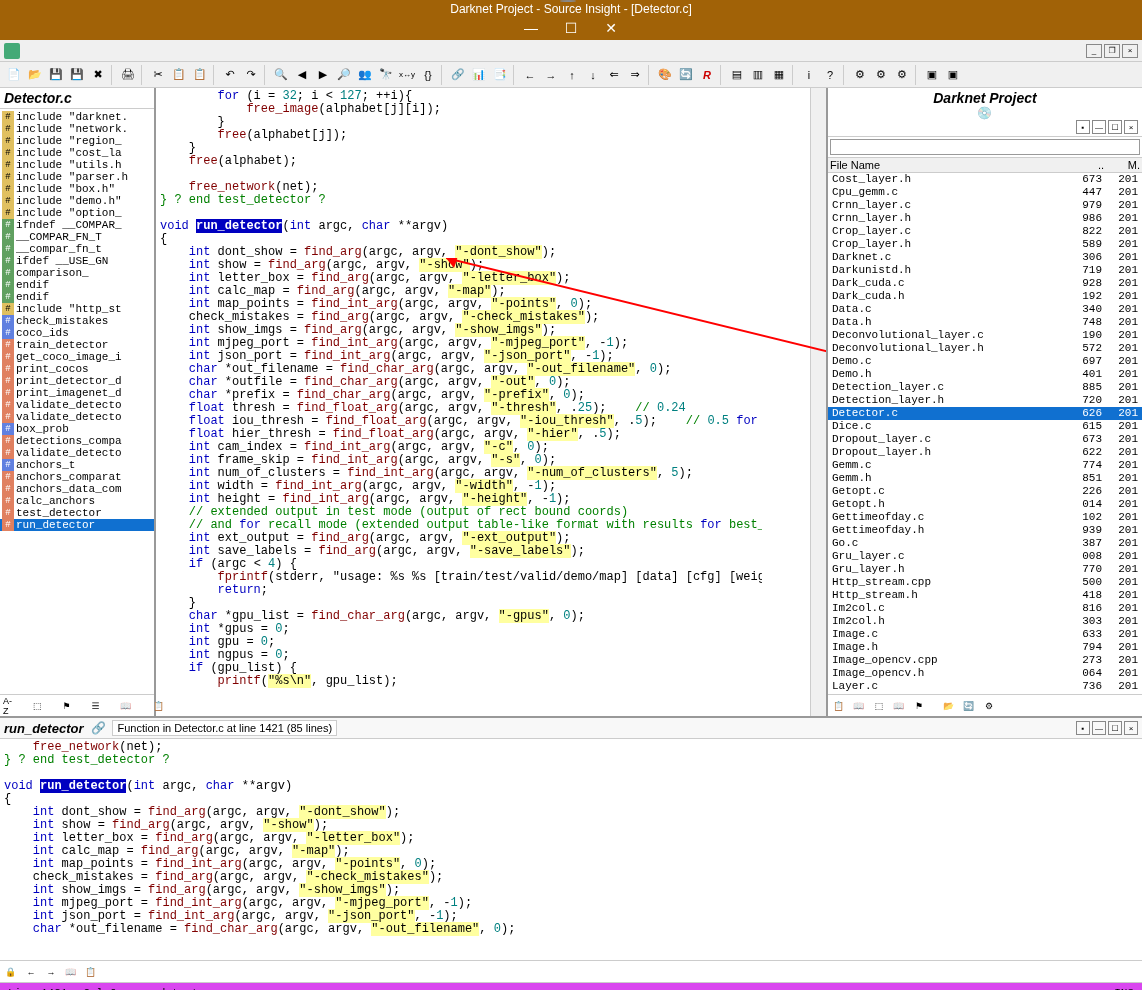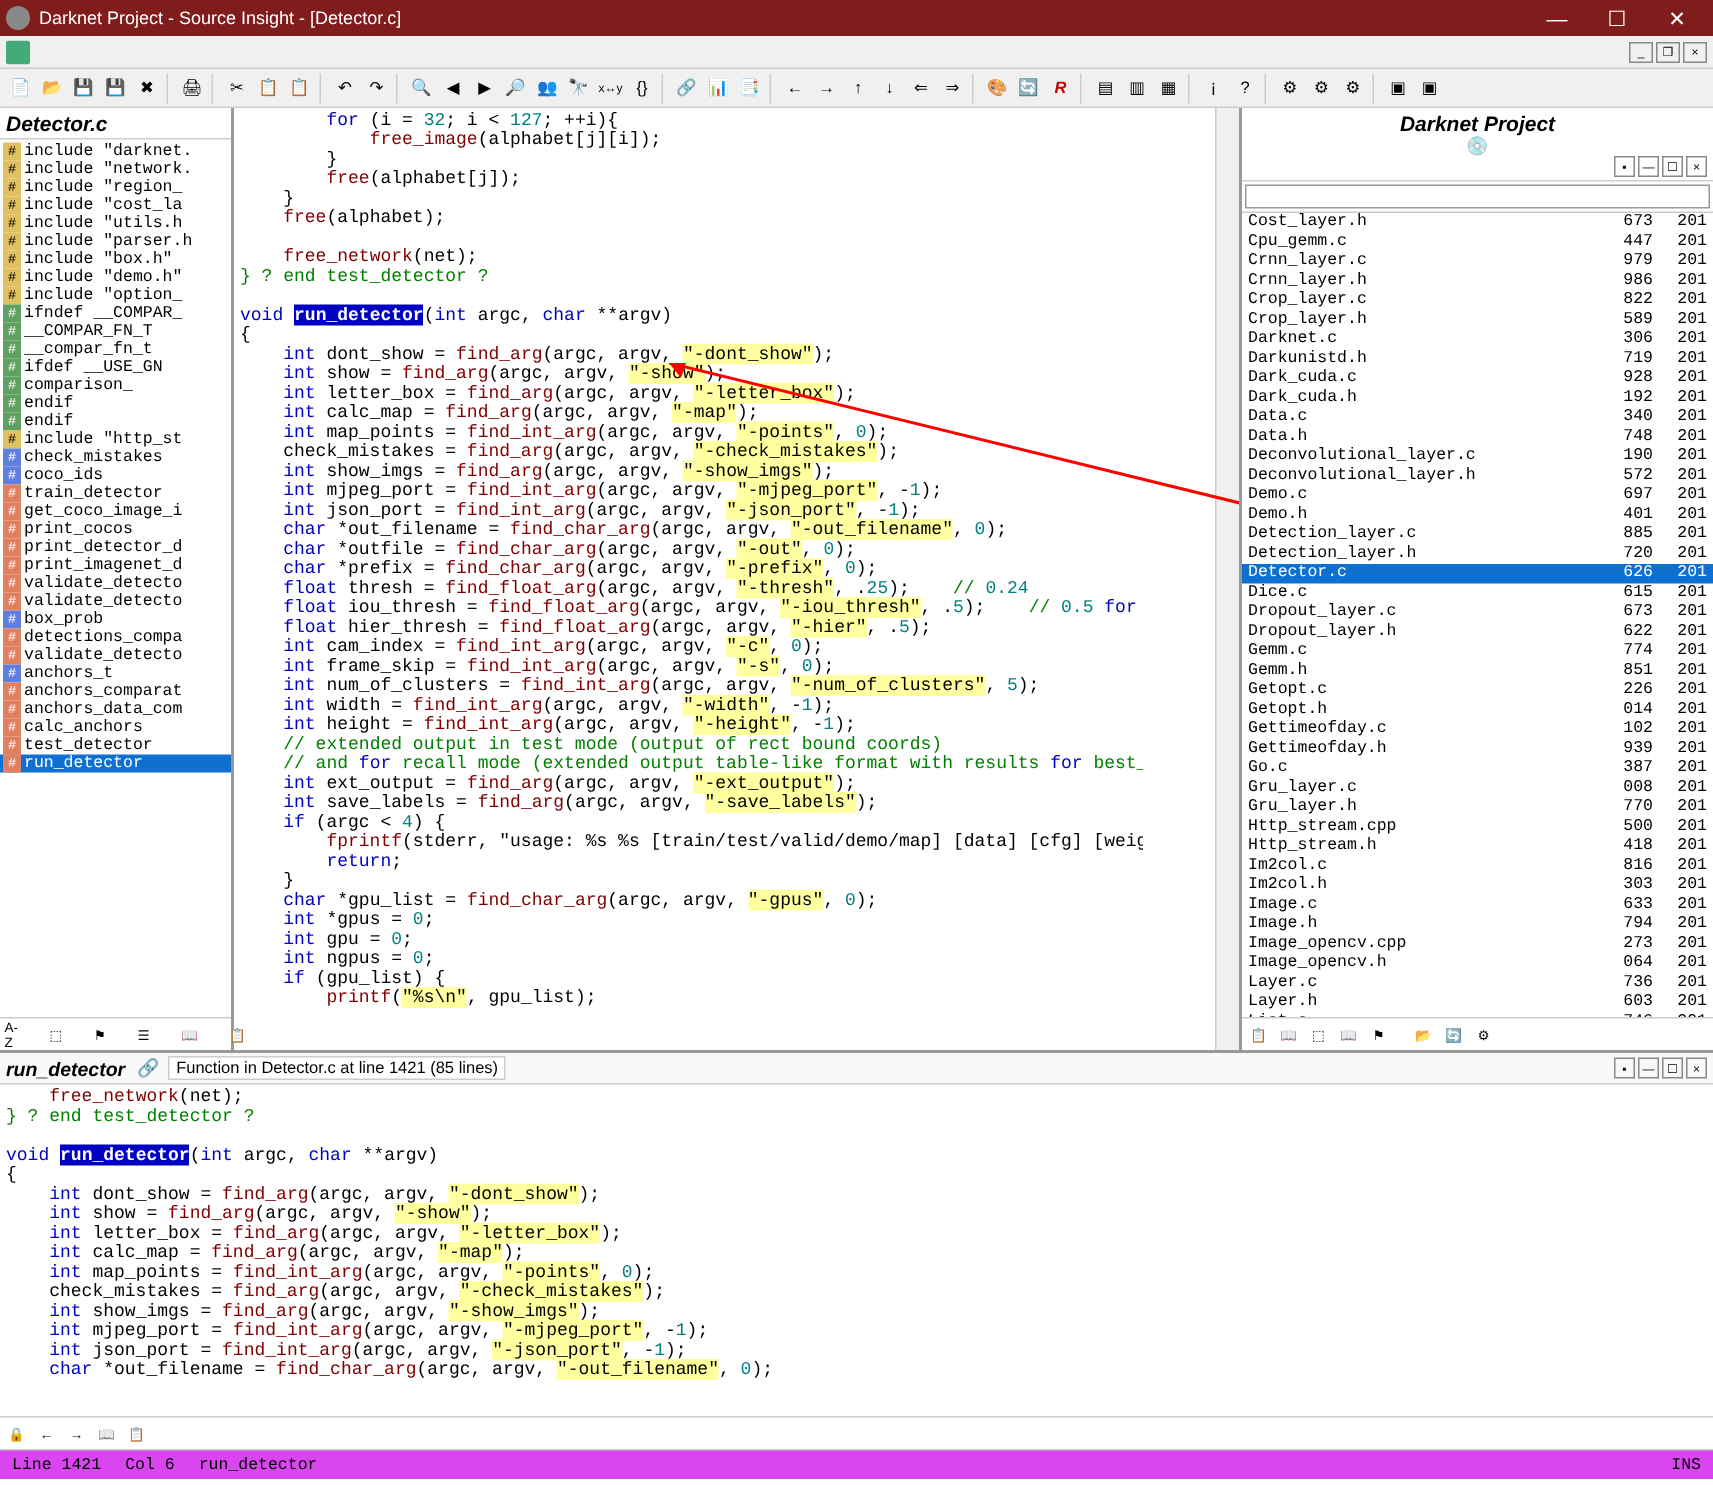--- a/index.html
+++ b/index.html
@@ -1,17 +1,17 @@
 <!DOCTYPE html>
 <html><head>
 <meta charset="utf-8">
 <style>
 * { margin: 0; padding: 0; box-sizing: border-box; }
 body { font-family: "Segoe UI", Tahoma, sans-serif; font-size: 12px; background: #fff; overflow: hidden; width: 1142px; height: 990px; }
-.titlebar { background: #7f1d1d; color: #fff; height: 24px; display: flex; align-items: center; padding: 0 4px; }
+.titlebar { background: #a16207; color: #fff; height: 40px; display: flex; align-items: center; padding: 0 4px; flex-direction: column; }
 .titlebar-icon { width: 16px; height: 16px; background: #888; border-radius: 50%; margin-right: 6px; }
 .titlebar-title { flex: 1; font-size: 12px; }
 .titlebar-btns { display: flex; gap: 0; }
 .tb-btn { width: 40px; height: 24px; display: flex; align-items: center; justify-content: center; color: #fff; font-size: 14px; }
 .menubar { background: #f0f0f0; height: 22px; display: flex; align-items: center; padding: 0 4px; border-bottom: 1px solid #ccc; }
 .menu-icon { width: 16px; height: 16px; margin-right: 8px; }
 .menu-item { padding: 2px 8px; font-size: 12px; }
 .mdi-btns { margin-left: auto; display: flex; gap: 2px; }
 .mdi-btn { width: 16px; height: 14px; border: 1px solid #888; font-size: 8px; display: flex; align-items: center; justify-content: center; }
 .toolbar { background: #f0f0f0; height: 26px; display: flex; align-items: center; padding: 2px 4px; border-bottom: 1px solid #ccc; gap: 1px; }
@@ -365,20 +365,25 @@
       <div class="rp-title">Darknet Project</div>
       <span>💿</span>
       <div class="rp-ctrl" style="margin-left:auto;">
         <div class="rp-ctrl-btn">▪</div>
         <div class="rp-ctrl-btn">—</div>
         <div class="rp-ctrl-btn">☐</div>
         <div class="rp-ctrl-btn">×</div>
       </div>
     </div>
     <div class="file-search"><input type="text" style=""></div>
+    <div class="file-header">
+      <div class="fh-name">File Name</div>
+      <div class="fh-c1">..</div>
+      <div class="fh-c2">M.</div>
+    </div>
     <div class="file-list" id="file-list">
         <div class="file-item">
           <span class="fi-name">Cost_layer.h</span>
           <span class="fi-c1">673</span>
           <span class="fi-c2">201</span>
         </div>
         <div class="file-item">
           <span class="fi-name">Cpu_gemm.c</span>
           <span class="fi-c1">447</span>
           <span class="fi-c2">201</span>

